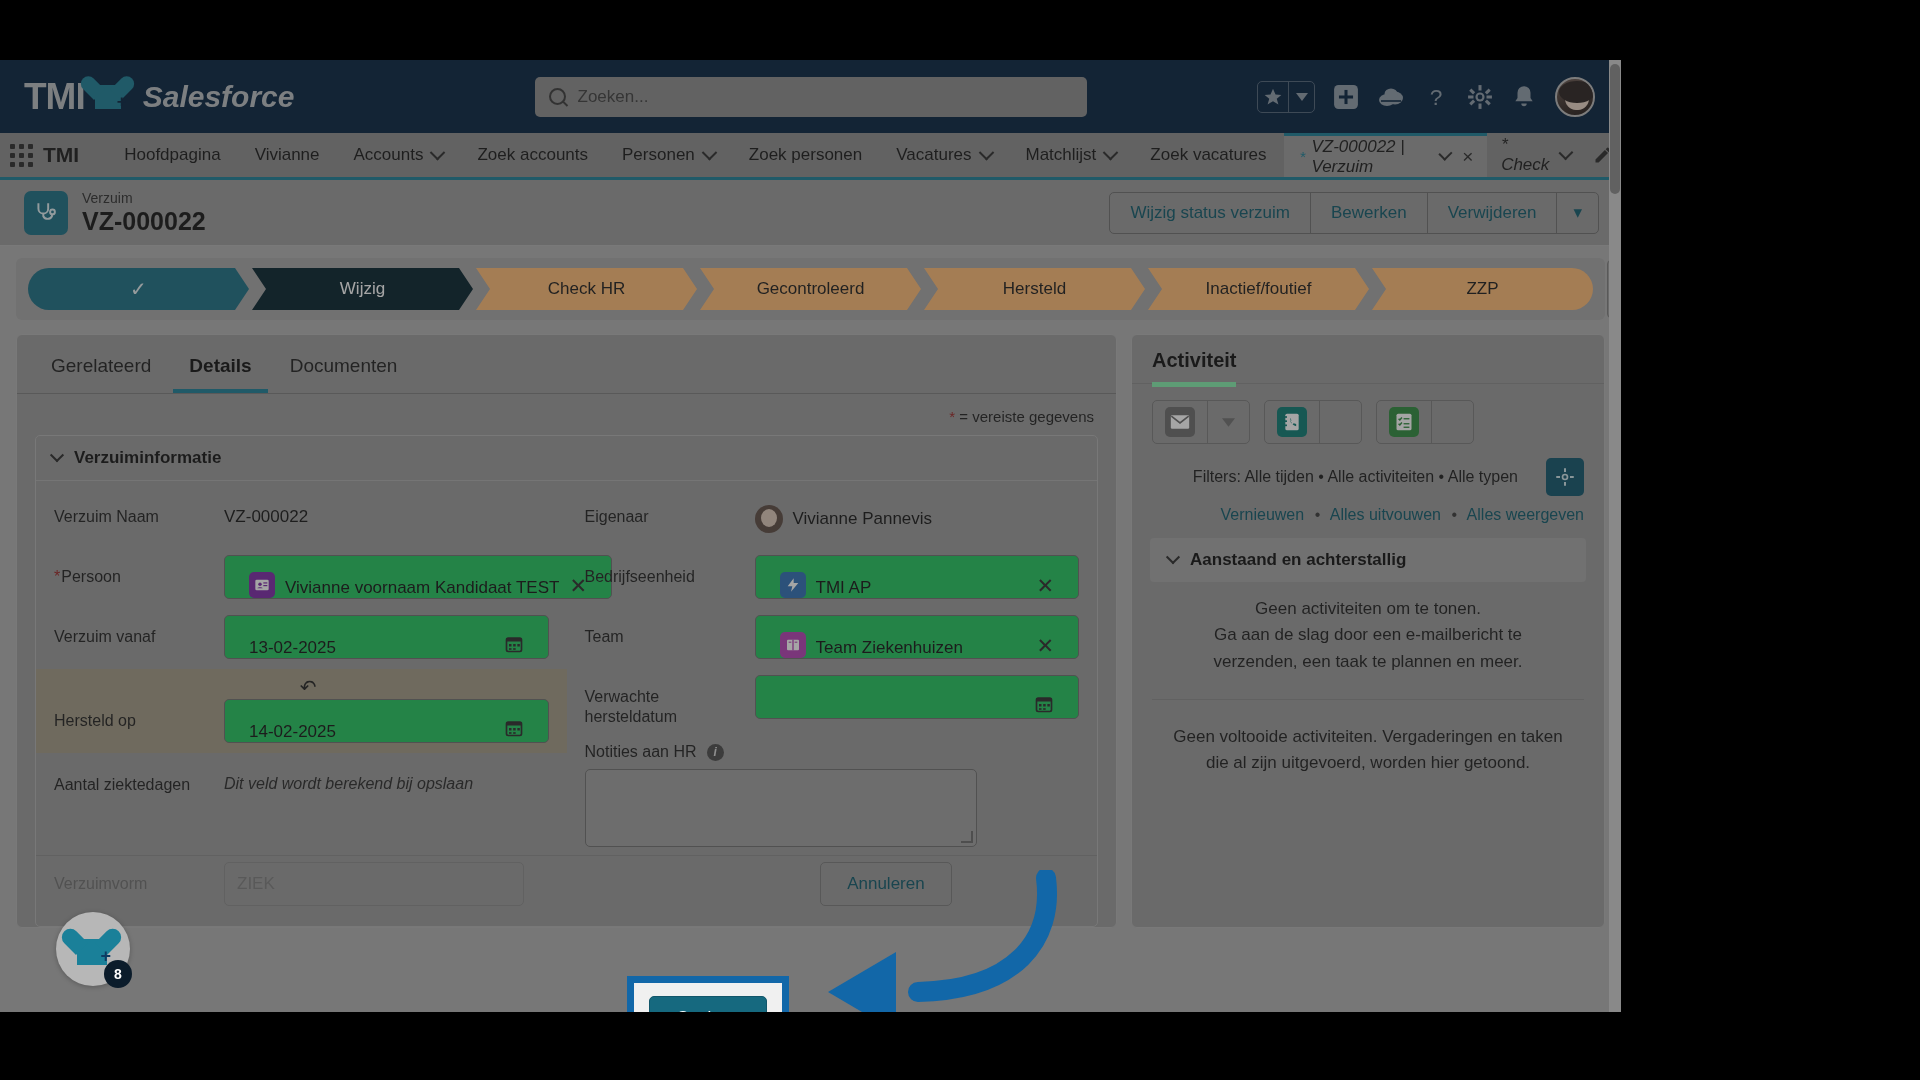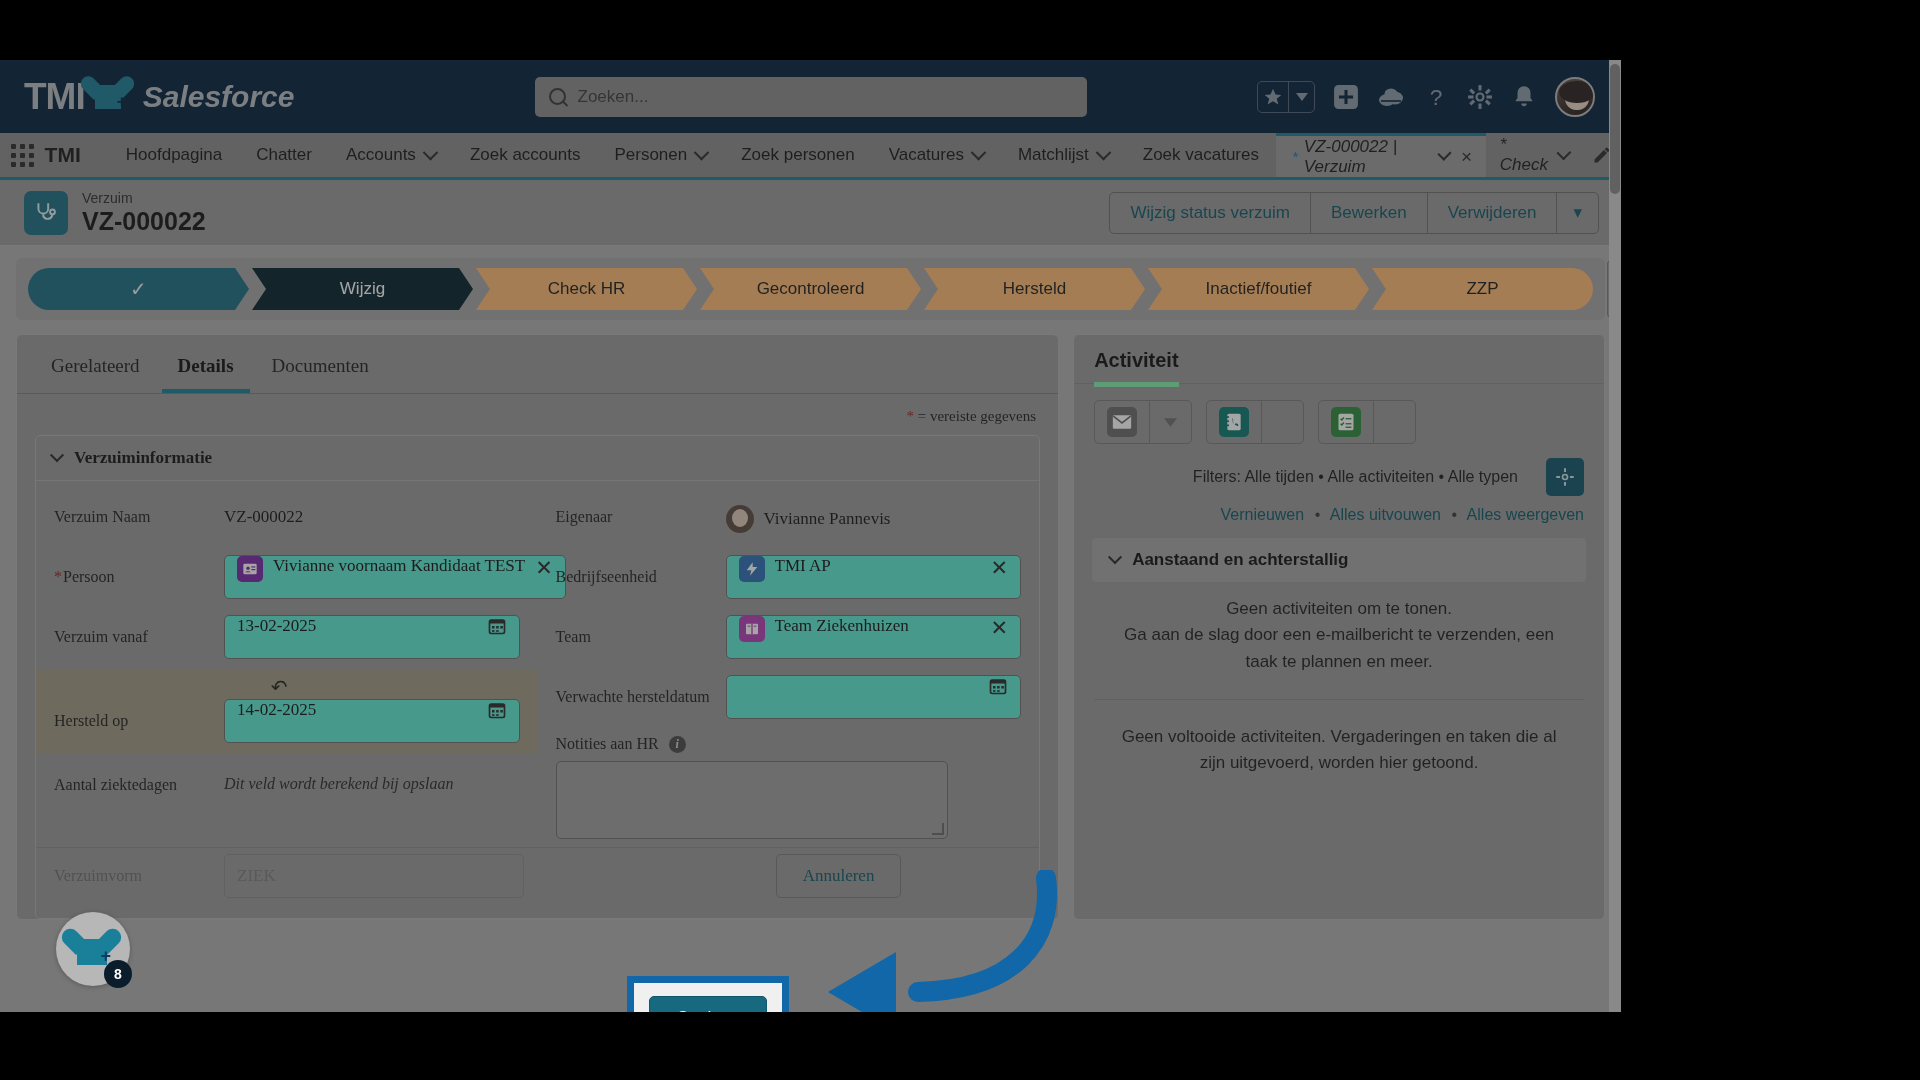--- a/index.html
+++ b/index.html
@@ -149,21 +149,21 @@
   .stage:last-child { clip-path: polygon(0 0, 100% 0, 100% 100%, 0 100%, 14px 50%); border-radius:0 21px 21px 0; margin-right:0;}
   .stage.done { background:#1a6e83; color:#fff; }
   .stage.current { background:#04212c; color:#fff; }
   .stage .chk { font-size:20px; color:#e6eef0; }
 
   
   .cols { display:flex; gap:14px; padding: 14px 16px 0 16px; }
   .card {
     background:#9a9a9a; border:1px solid #b3b3b3; border-radius:6px;
   }
-  .left-col { width: 1232px; font-family: Liberation Serif, serif; }
+  .left-col { width: 1232px; }
   .right-col { width: 628px; }
 
   .tabs-row { display:flex; gap:6px; padding: 12px 18px 0 18px; border-bottom:1px solid #7d7d7d;}
   .tabitem { padding: 8px 16px 12px 16px; font-size:19px;color:#1f1f1f; cursor:pointer; }
   .tabitem.active { font-weight:bold; color:#101010; border-bottom:4px solid #1a7f96; }
 
   .req-note { text-align:right; font-size:15px; color:#1f1f1f; padding: 14px 22px 10px 0; }
   .req-note .star { color:#9b2222; }
 
   .section {
@@ -175,22 +175,22 @@
   }
   .chev-sm { display:inline-block;width:10px;height:10px;border-right:2.2px solid #2a2a2a;border-bottom:2.2px solid #2a2a2a;transform:rotate(45deg) translate(-2px,-2px);}
 
   .form-grid { display:flex; padding: 14px 0 0 0; }
   .fcol { width:50%; padding: 0 18px; }
   .frow { display:flex; align-items:flex-start; margin-bottom: 16px; min-height:44px; }
   .flabel { width:170px; font-size:16px; color:#1f1f1f; padding-top:12px; line-height:1.25; flex:none;}
   .flabel .req { color:#9b2222; margin-right:1px; }
   .fval-static { font-size:17px; color:#161616; padding-top:12px; }
   .finput {
-    flex:1; height:44px; background:#5eead4; border:1px solid #6f6f6f; border-radius:5px;
-    display:flex; align-items:flex-start; padding: 0 12px; gap:10px; max-width: 390px;
+    flex:1; height:44px; background:#22c55e; border:1px solid #6f6f6f; border-radius:5px;
+    display:flex; align-items:flex-end; padding: 0 24px; gap:10px; max-width: 390px;
   }
   .pill-ico { width:26px;height:26px;border-radius:5px;display:flex;align-items:center;justify-content:center;flex:none;}
   .finput .txt { font-size:17px;color:#141414; overflow:hidden; white-space:nowrap; flex:1;}
   .finput .x { font-size:21px;color:#2b2b2b;font-weight:300; cursor:pointer;}
   .cal-ico { margin-left:auto; }
   .highlight-row {
     background:#a39a85; margin: -6px -18px 10px -18px; padding: 8px 18px 10px 18px; position:relative;
   }
   .undo-ico { position:absolute; right: 250px; top:6px; font-size:20px;color:#222; }
   .italic-note { font-style:italic; font-size:16px;color:#2a2a2a; padding-top:12px;}
@@ -379,21 +379,21 @@
             <i></i>
             <i></i>
           </span>
       </div>
       <div class="appname">TMI</div>
 
       <div class="nav-item">
           <span>Hoofdpagina</span>
         </div>
       <div class="nav-item">
-          <span>Chatter</span>
+          <span>Vivianne</span>
         </div>
       <div class="nav-item">
           <span>Accounts</span>
           <span class="chev-d"></span>
         </div>
       <div class="nav-item">
           <span>Zoek accounts</span>
         </div>
       <div class="nav-item">
           <span>Personen</span>

